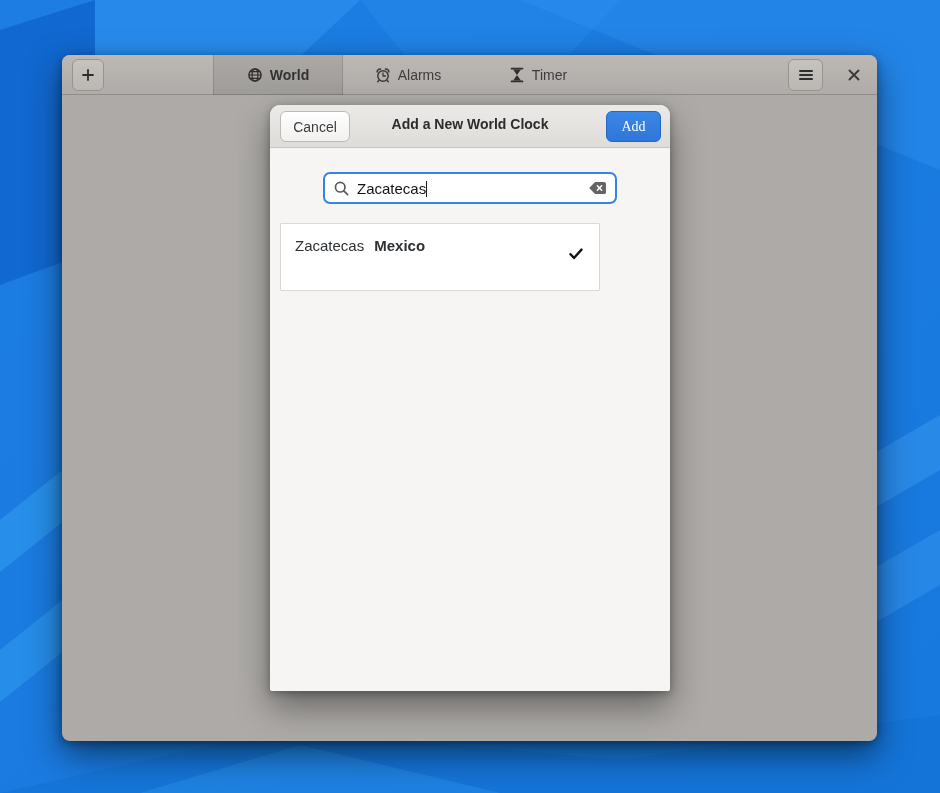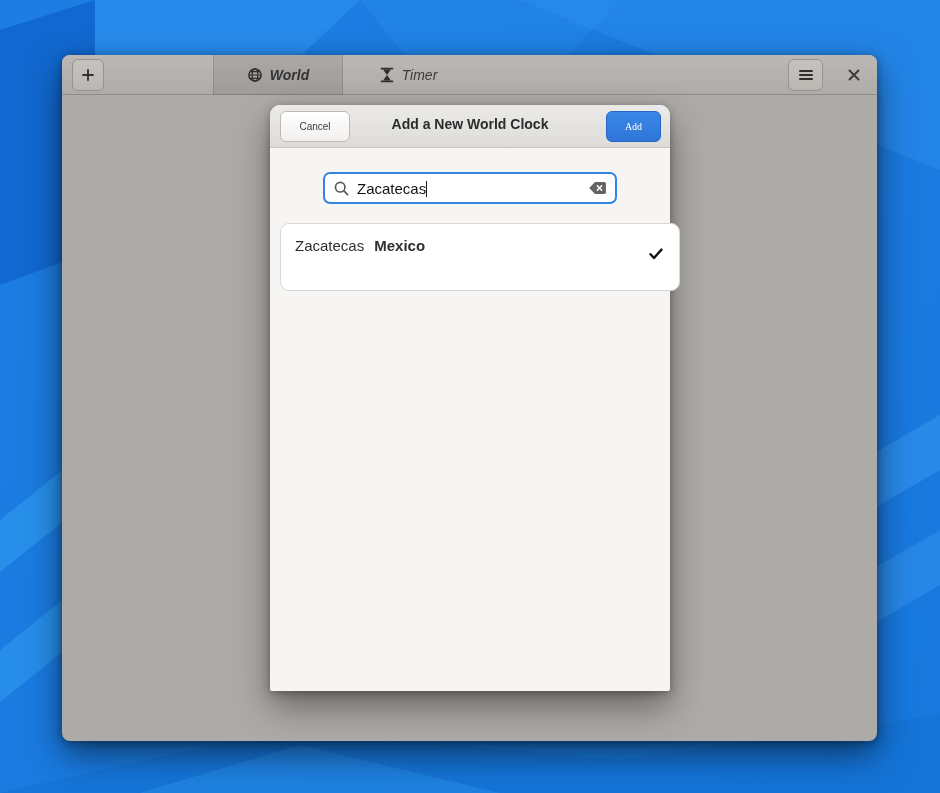--- a/index.html
+++ b/index.html
@@ -6,21 +6,21 @@
   html,body { width:940px; height:793px; overflow:hidden;
     font-family:"Liberation Sans", sans-serif; }
   .stage { position:relative; width:940px; height:793px; }
 
   
   .wallpaper { position:absolute; inset:0; }
 
   
   .window { position:absolute; left:62px; top:55px; width:815px; height:686px;
     border-radius:8px; background:#adaaa7;
-    box-shadow:0 14px 34px rgba(0,0,0,.5), 0 2px 8px rgba(0,0,0,.35);font-style:italic; }
+    box-shadow:0 14px 34px rgba(0,0,0,.5), 0 2px 8px rgba(0,0,0,.35); }
   .headerbar { position:absolute; left:0; top:0; right:0; height:40px;
     background:linear-gradient(#bcb9b5,#aeaba8);
     border-bottom:1px solid #8f8c89; border-radius:8px 8px 0 0; }
   .hb-btn { position:absolute; top:4px; height:32px;
     display:flex; align-items:center; justify-content:center;
     background:linear-gradient(#c6c3bf,#bbb8b4); border:1px solid #97948f;
     border-radius:6px; color:#2e2e2e; }
   .plus-btn { left:10px; width:32px; }
   .menu-btn { left:726px; width:35px; }
   .close-btn { position:absolute; top:4px; left:776px; width:32px; height:32px;
@@ -37,37 +37,37 @@
   .dialog { position:absolute; left:270px; top:105px; width:400px; height:586px;
     background:#f6f5f3; border-radius:10px 10px 2px 2px;
     box-shadow:0 16px 34px rgba(0,0,0,.4), 0 2px 8px rgba(0,0,0,.3); }
   .dlg-header { position:absolute; left:0; top:0; right:0; height:43px;
     background:linear-gradient(#eceae8,#dedcd8); border-bottom:1px solid #c6c3c0;
     border-radius:10px 10px 0 0; }
   .dlg-title { position:absolute; left:0; right:0; top:0; height:37px;
     display:flex; align-items:center; justify-content:center;
     font-size:14px; font-weight:bold; color:#2c2c2c; }
   .btn { position:absolute; top:6px; height:31px; display:flex;
-    align-items:center; justify-content:center; font-size:10px;
+    align-items:center; justify-content:center; font-size:14px;
     border-radius:6px; }
   .cancel-btn { left:10px; width:70px; color:#3d3d3d;
     background:linear-gradient(#ffffff,#f1f0ee); border:1px solid #bcb9b6; }
   .add-btn { right:9px; width:55px; color:#ffffff;
     background:linear-gradient(#3a87e8,#2f76d8); border:1px solid #2367c2;font-family:Liberation Serif, serif; }
 
   .search-entry { position:absolute; left:53px; top:67px; width:294px; height:32px;
     background:#ffffff; border:2px solid #3584e4; border-radius:7px;
     display:flex; align-items:center; padding:0 8px; }
   .search-text { flex:1; font-size:15px; color:#141414; margin-left:7px;
     white-space:nowrap; }
   .caret { display:inline-block; width:1px; height:16px; background:#1a1a1a;
     vertical-align:-3px; }
 
-  .result-card { position:absolute; left:10px; top:118px; width:400px; height:68px;
-    background:#ffffff; border:1px solid #dbd9d6; border-radius:9px;
+  .result-card { position:absolute; left:10px; top:118px; width:320px; height:68px;
+    background:#ffffff; border:1px solid #dbd9d6; border-radius:1px;
     padding:13px 16px 0 14px; }
   .res-title { font-size:15px; color:#2d3134; }
   .res-title .city { font-weight:normal; }
   .res-title .country { font-weight:bold; margin-left:10px; }
   .res-sub { font-size:13px; color:#8e8e8e; margin-top:6px; }
   .res-check { position:absolute; right:16px; top:24px; }
 
   svg { display:block; }
 </style>
 </head>
@@ -105,20 +105,29 @@
       </div>
 
       <div class="switcher">
         <div class="tab active">
           <svg width="16" height="16" viewBox="0 0 16 16">
             <circle cx="8" cy="8" r="6.1" fill="none" stroke="#2f2f2f" stroke-width="1.5"></circle>
             <ellipse cx="8" cy="8" rx="2.9" ry="6.1" fill="none" stroke="#2f2f2f" stroke-width="1.2"></ellipse>
             <path d="M1.9 8 H14.1 M3 4.6 H13 M3 11.4 H13" fill="none" stroke="#2f2f2f" stroke-width="1.2"></path>
           </svg>
           <span class="lbl">World</span>
+        </div>
+        <div class="tab">
+          <svg width="16" height="16" viewBox="0 0 16 16">
+            <circle cx="8" cy="9" r="5.2" fill="none" stroke="#3a3a3a" stroke-width="1.5"></circle>
+            <path d="M8 9 V6 M8 9 H10.4" fill="none" stroke="#3a3a3a" stroke-width="1.3" stroke-linecap="round"></path>
+            <path d="M2.1 4.9 A3.4 3.4 0 0 1 5.6 1.9 M13.9 4.9 A3.4 3.4 0 0 0 10.4 1.9" fill="none" stroke="#3a3a3a" stroke-width="1.5" stroke-linecap="round"></path>
+            <path d="M3.8 13.5 L2.7 14.8 M12.2 13.5 L13.3 14.8" stroke="#3a3a3a" stroke-width="1.4" stroke-linecap="round"></path>
+          </svg>
+          <span class="lbl">Alarms</span>
         </div>
         <div class="tab">
           <svg width="16" height="16" viewBox="0 0 16 16">
             <path d="M2.6 1.6 H13.4 M2.6 14.4 H13.4" stroke="#2f2f2f" stroke-width="1.9" stroke-linecap="round"></path>
             <polygon points="4.1,2.6 11.9,2.6 8,8" fill="#2f2f2f"></polygon>
             <polygon points="8,8 4.1,13.4 11.9,13.4" fill="#2f2f2f"></polygon>
           </svg>
           <span class="lbl">Timer</span>
         </div>
       </div>

